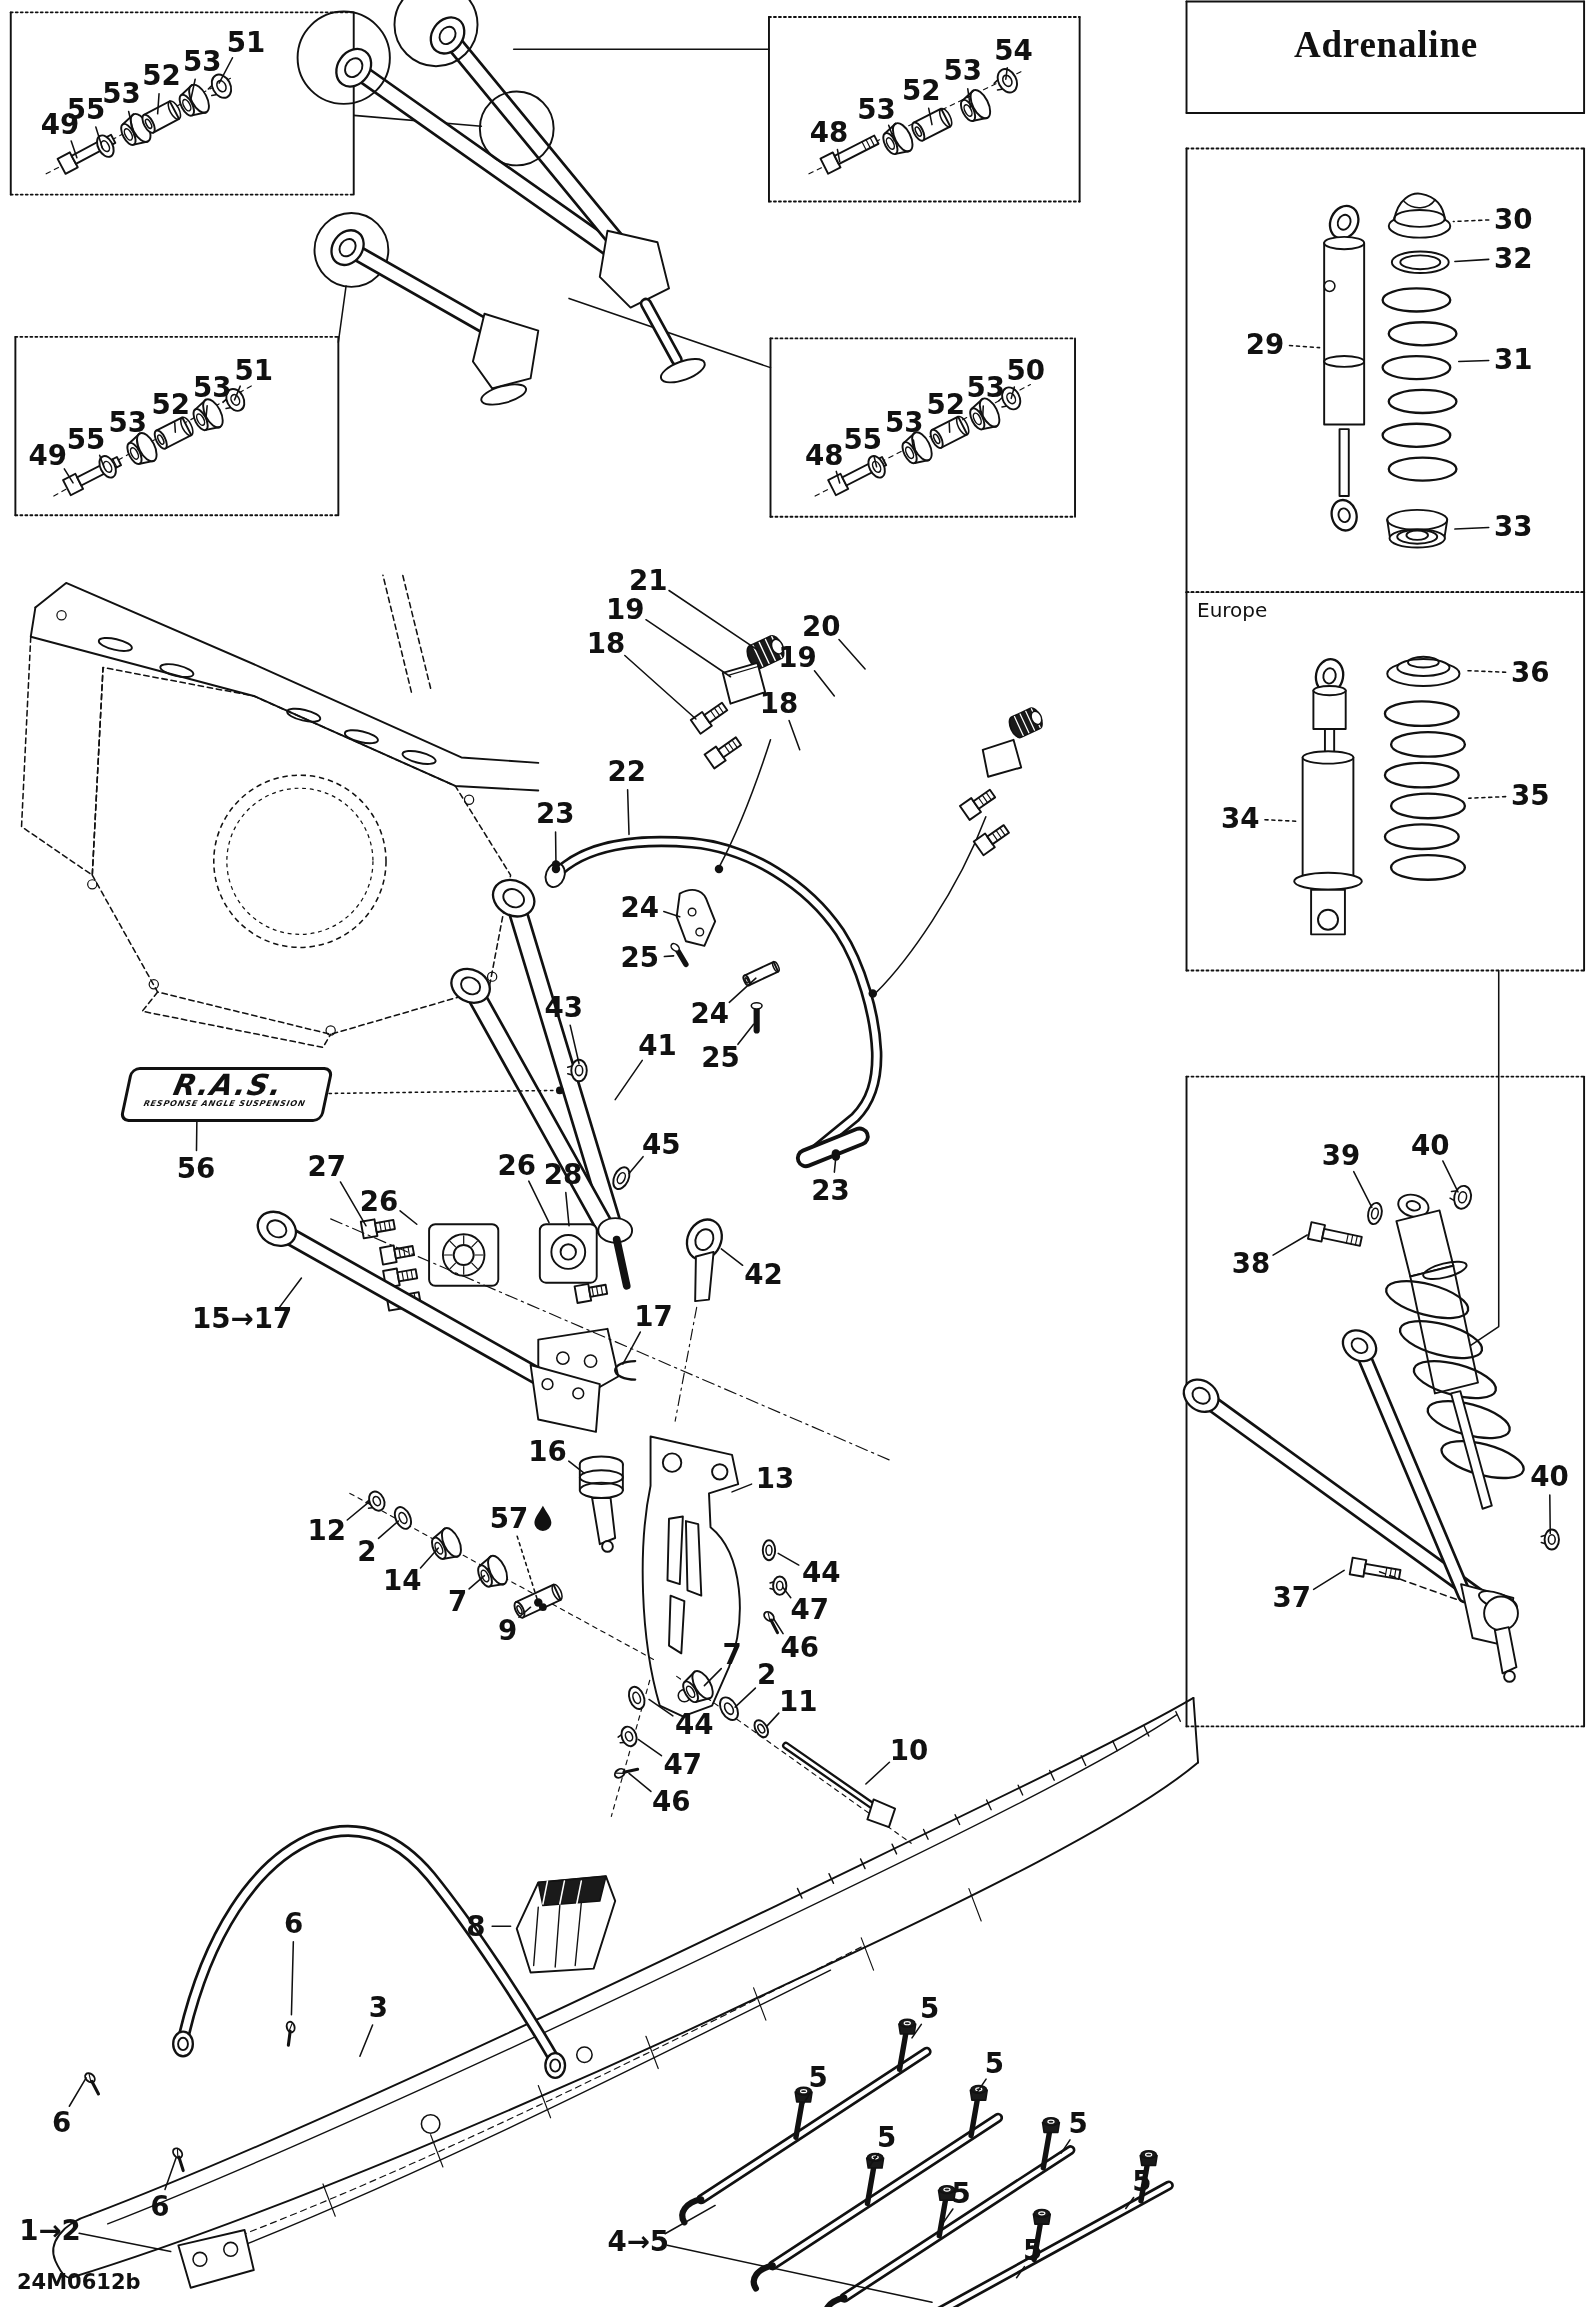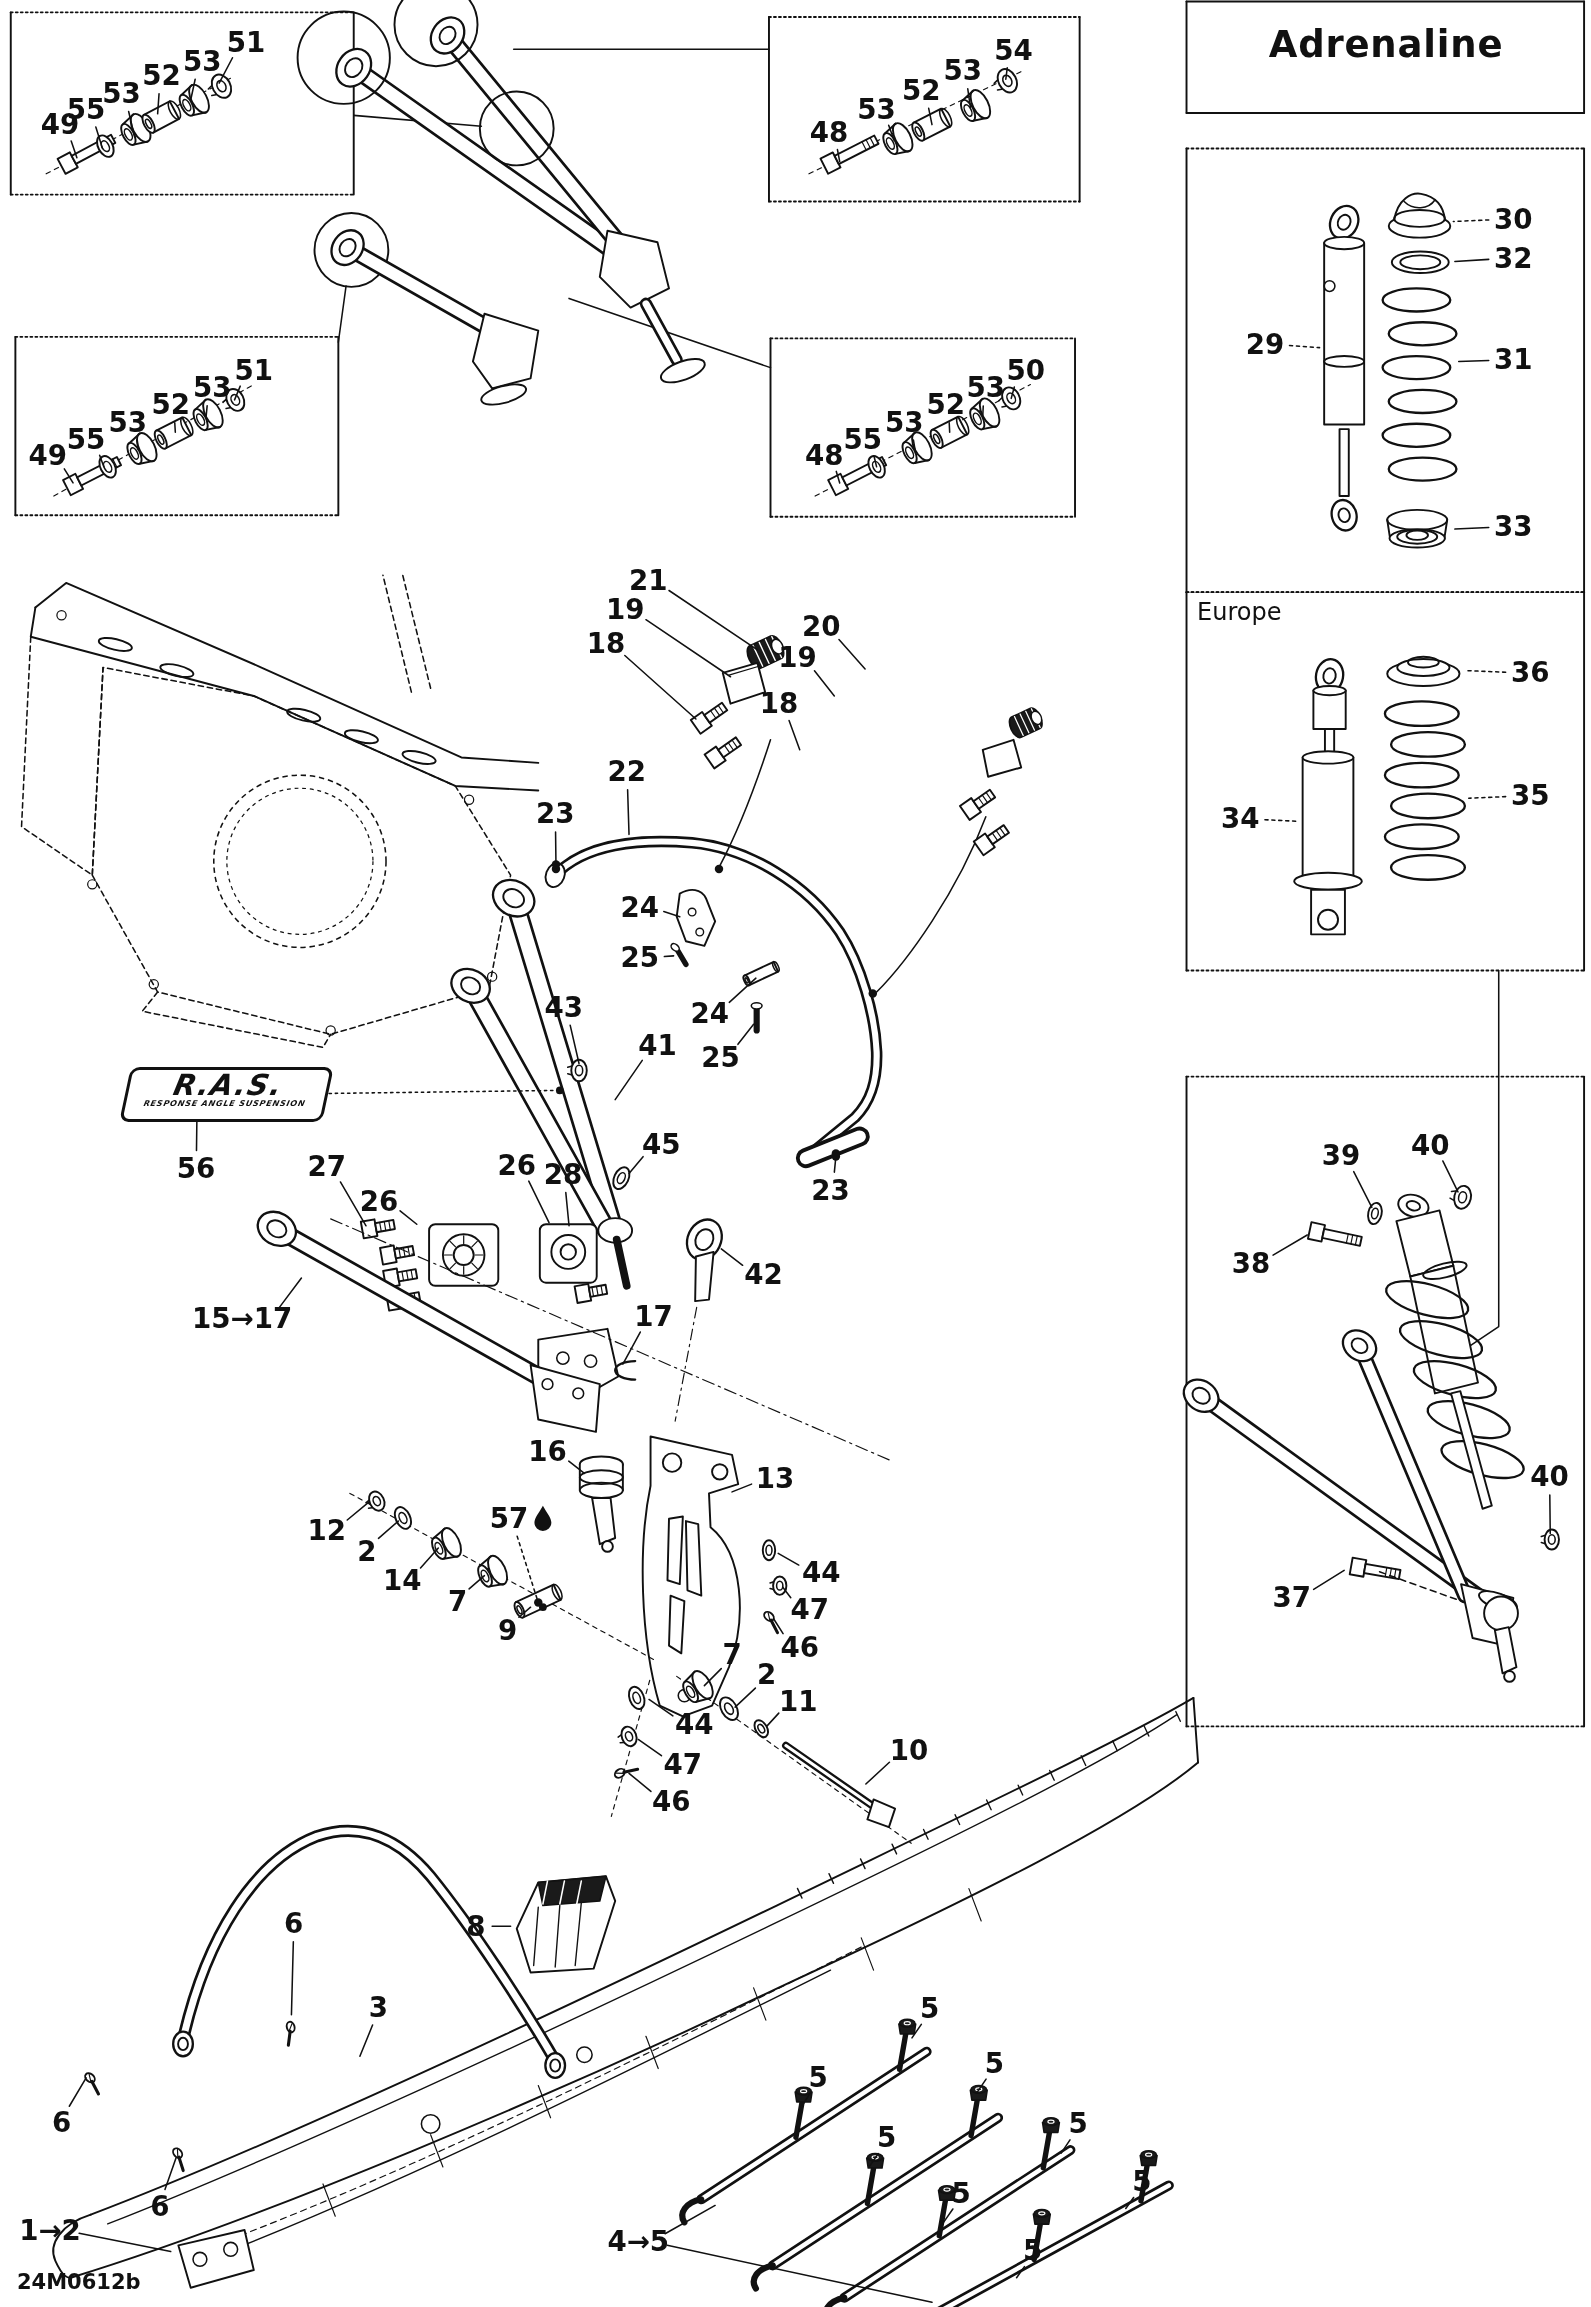--- a/index.html
+++ b/index.html
@@ -2,22 +2,22 @@
 <html style="font-size:12.3px"><head>
 <meta charset="utf-8">
 <style>
   html,body{margin:0;padding:0;background:#fff;}
   #stage{position:relative;width:1591px;height:2307px;background:#fff;
          font-family:"DejaVu Sans",sans-serif;color:#111;overflow:hidden;}
   svg{position:absolute;left:0;top:0;}
   #art *{vector-effect:none;}
   .lbl{fill:#111;stroke:none;font-family:"DejaVu Sans",sans-serif;font-weight:700;}
   .txt{position:absolute;color:#111;}
-  .title{left:1187px;top:23px;width:398px;text-align:center;font-size:37px;font-weight:700;letter-spacing:0.8px;}
-  .europe{left:1197px;top:598px;font-size:24px;font-weight:400;}
+  .title{left:1187px;top:23px;width:398px;text-align:center;font-size:37px;font-weight:700;letter-spacing:0.8px;font-family:Liberation Serif, serif;}
+  .europe{left:1197px;top:598px;font-size:20px;font-weight:400;}
   .code{left:17px;top:2270px;font-size:21px;font-weight:700;}
   .ras{position:absolute;left:125px;top:1067px;width:197px;height:49px;transform:skewX(-12deg);
        border:3.1px solid #111;border-radius:9.2px;background:#fff;text-align:center;}
   .ras-main{font-size:29px;font-weight:700;font-style:italic;line-height:31px;letter-spacing:1.5px;}
   .ras-sub{font-size:8px;font-weight:700;font-style:italic;letter-spacing:0.8px;margin-top:-2.3px;}
 </style>
 </head>
 <body>
 
 <div id="stage">

